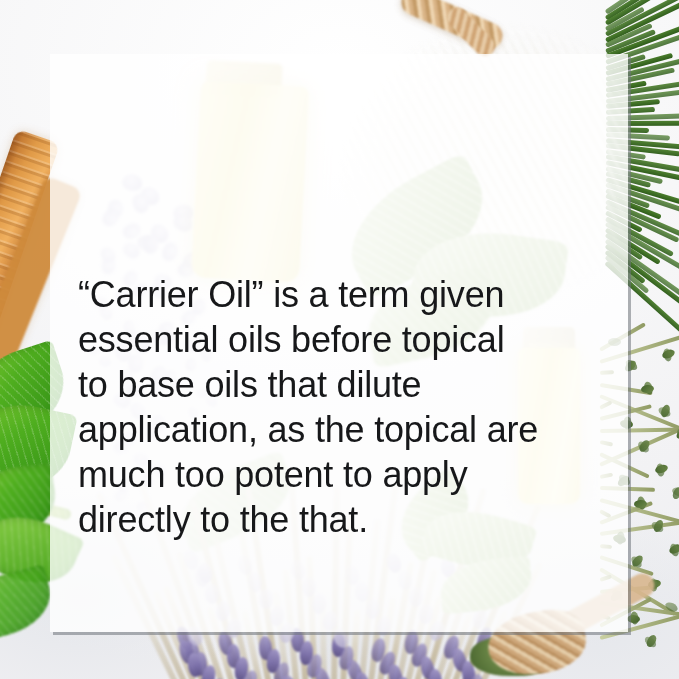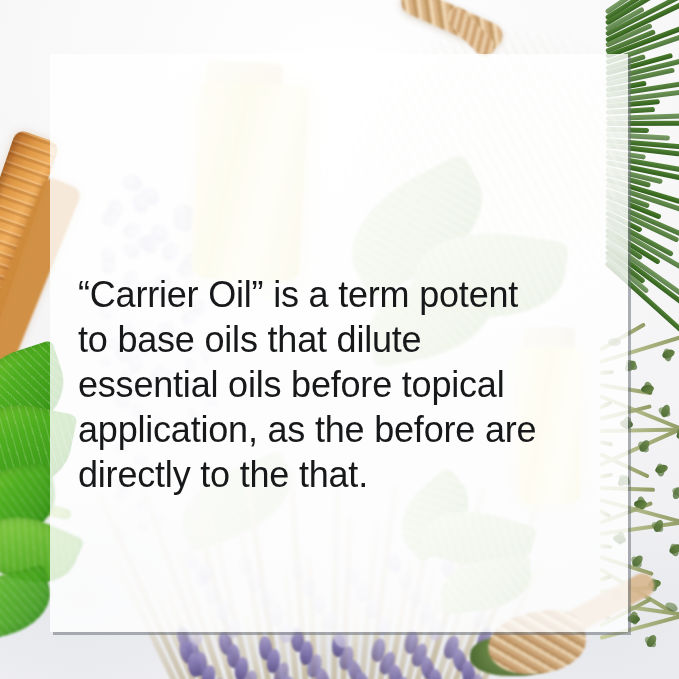--- a/index.html
+++ b/index.html
@@ -624,20 +624,21 @@
   <div class="el sleaf" id="sl4"></div>
   <div class="el sleaf" id="sl6"></div>
   <div class="el greenclump" style="left:470px;top:636px;width:86px;height:40px;"></div>
   <div class="el" id="knotTail"></div>
   <div class="el" id="knot"></div>
 
   <div id="overlay"></div>
 
 
   <div id="body">
-    <span class="ln">“Carrier Oil” is a term potent</span>
+    <span class="ln">“Carrier Oil” is a term given</span>
+    <span class="ln">essential oils before topical</span>
     <span class="ln">to base oils that dilute</span>
-    <span class="ln">essential oils before topical</span>
-    <span class="ln">application, as the before are</span>
+    <span class="ln">application, as the topical are</span>
+    <span class="ln">much too potent to apply</span>
     <span class="ln">directly to the that.</span>
   </div>
 
 </div>
 
 </body></html>

